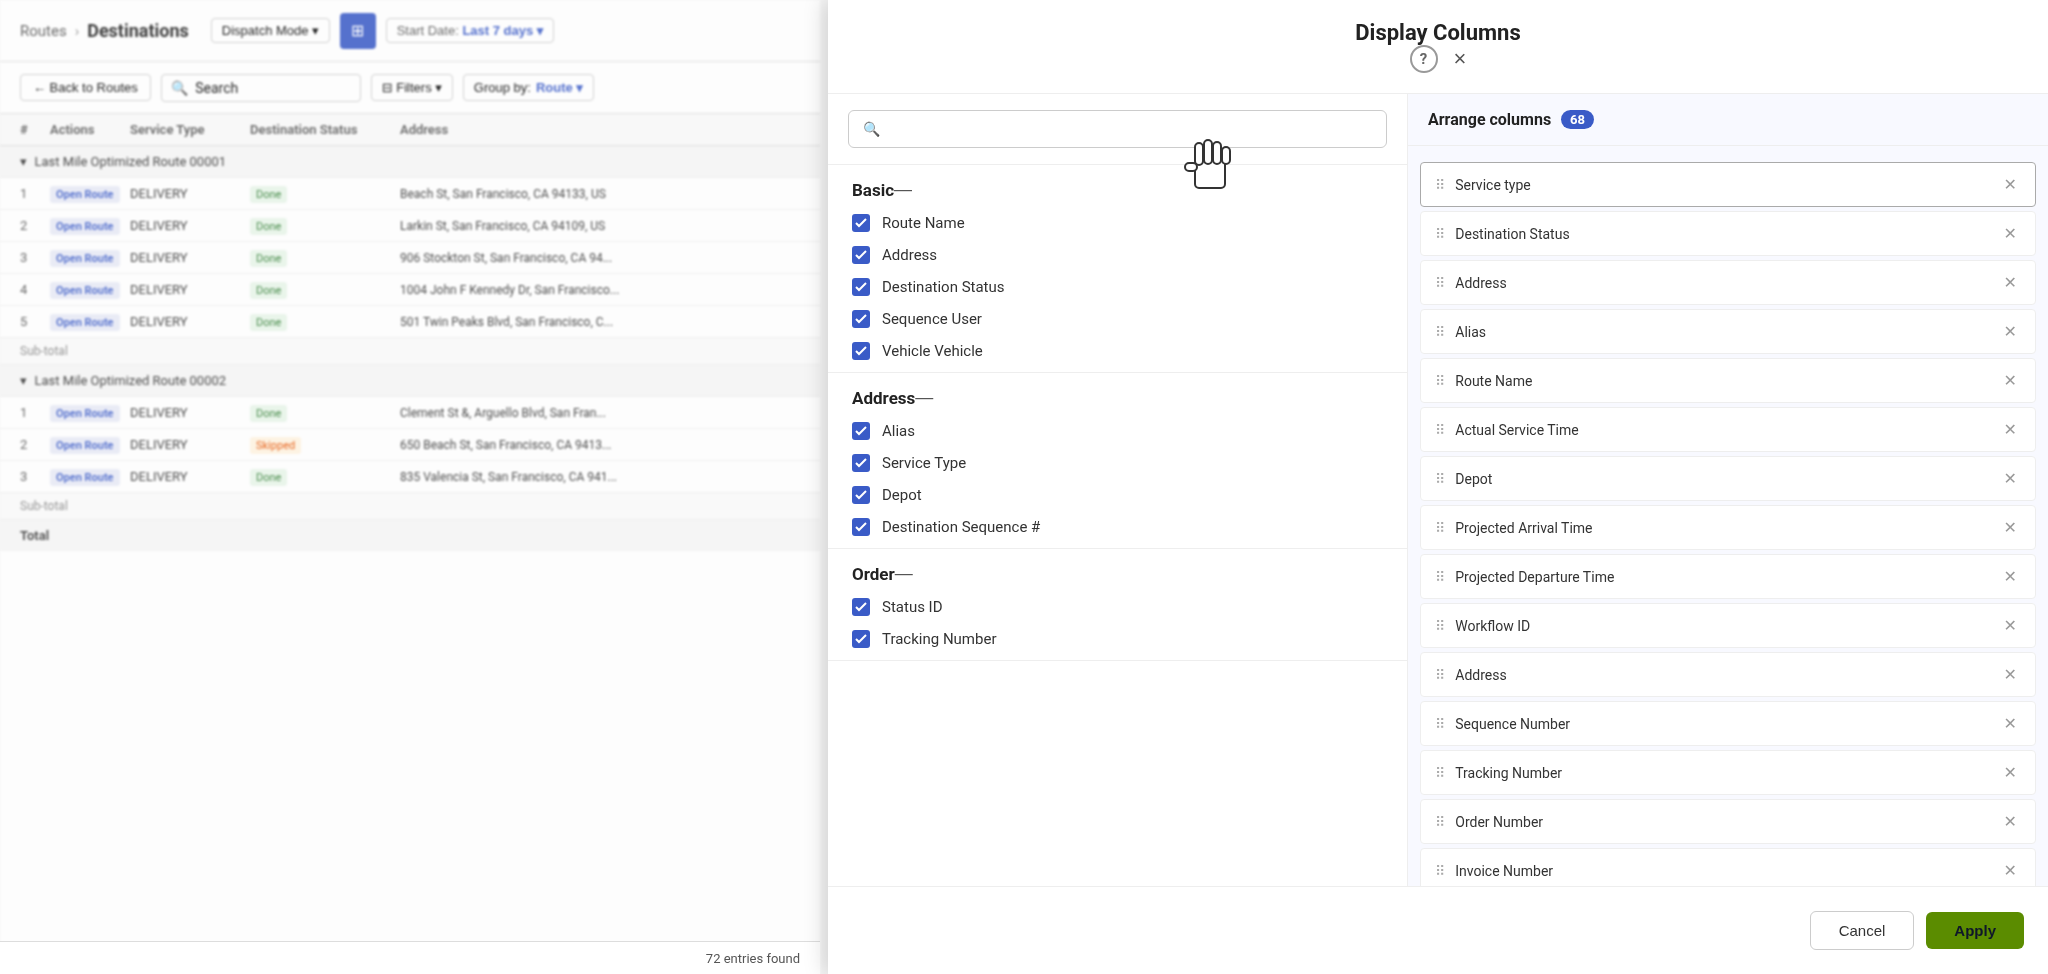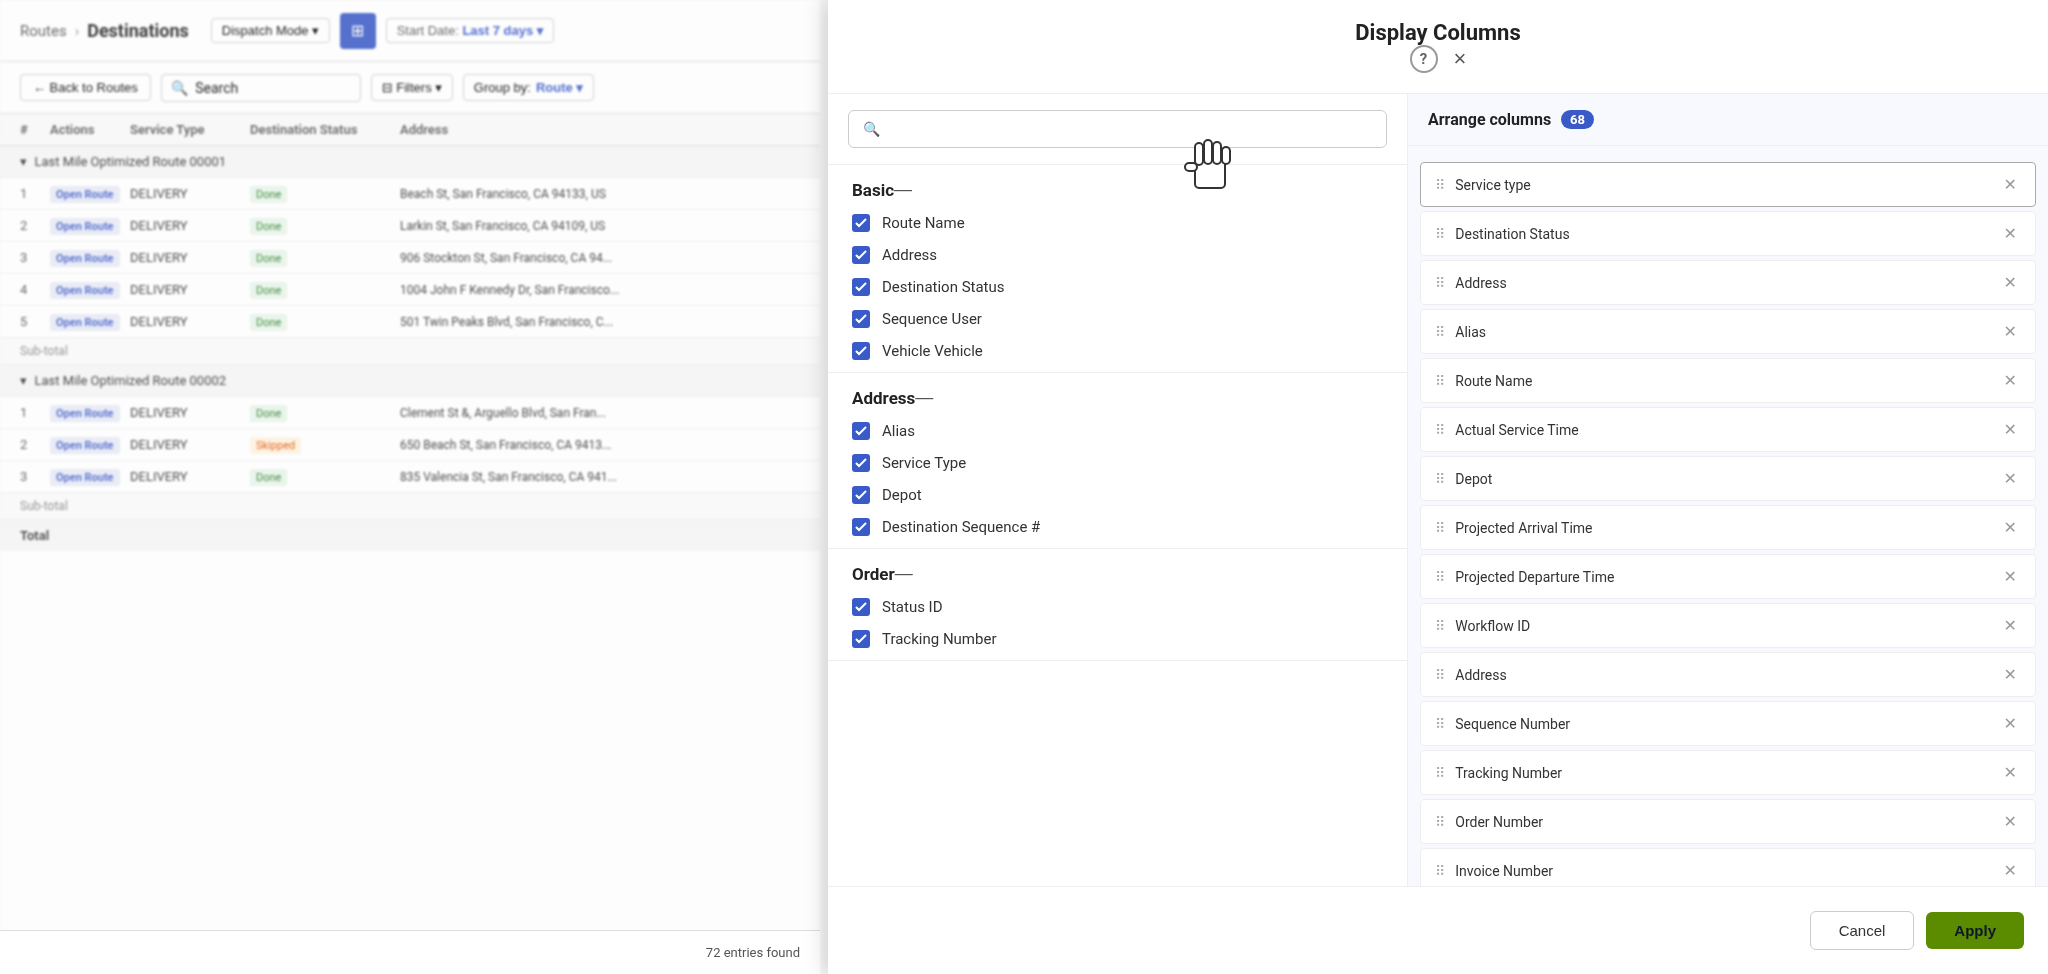--- a/index.html
+++ b/index.html
@@ -201,21 +201,21 @@
       font-size: 13px;
       font-weight: 600;
       color: #333;
     }
 
     .footer {
       position: absolute;
       bottom: 0;
       left: 0;
       width: 820px;
-      height: 44px;
+      height: 33px;
       background: #fff;
       border-top: 1px solid #ddd;
       display: flex;
       align-items: center;
       justify-content: flex-end;
       padding: 0 20px;
       font-size: 13px;
       color: #555;
     }
 

